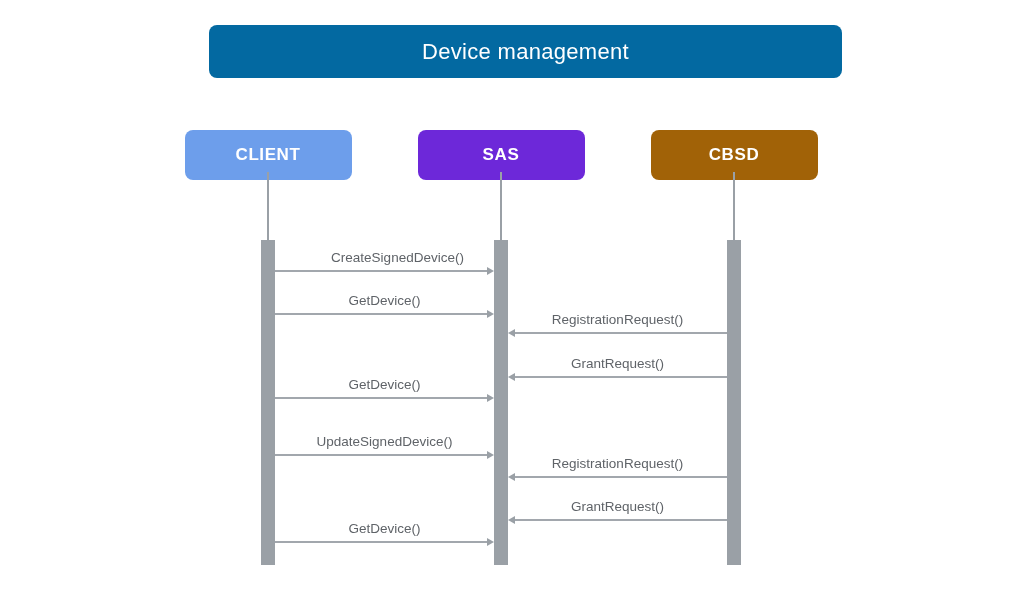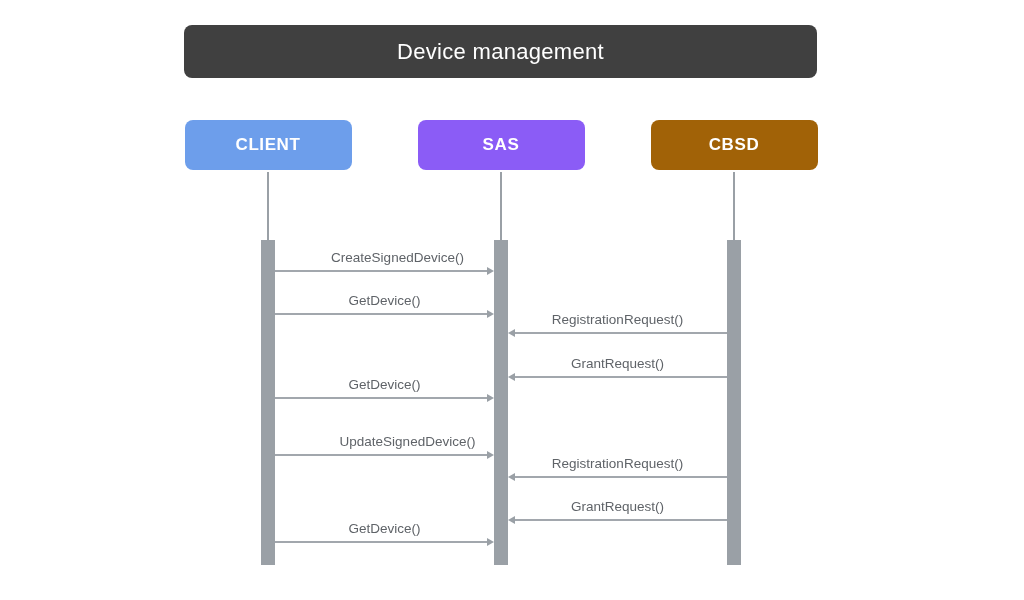--- a/index.html
+++ b/index.html
@@ -6,21 +6,21 @@
   .canvas {
     position:relative; width:1024px; height:600px; background:#ffffff;
     font-family:"Liberation Sans", sans-serif; overflow:hidden;
   }
   .title-bar {
     position:absolute; left:184px; top:25px; width:633px; height:53px;
     border-radius:8px; display:flex; align-items:center; justify-content:center;
   }
   .title-text { color:#ffffff; font-size:22px; letter-spacing:0.3px; }
   .actor-box {
-    position:absolute; top:120px; width:167px; height:50px; border-radius:8px;
+    position:absolute; top:130px; width:167px; height:50px; border-radius:8px;
     display:flex; align-items:center; justify-content:center;
   }
   .actor-label { color:#ffffff; font-size:17px; font-weight:bold; letter-spacing:0.6px; }
   .lifeline { position:absolute; top:172px; width:2px; height:68px; }
   .activation { position:absolute; width:14px; }
   .msg-line { position:absolute; height:2px; }
   .msg-label {
     position:absolute; height:18px; line-height:18px; font-size:13.5px;
     text-align:center; white-space:nowrap;
   }
@@ -30,30 +30,30 @@
   }
   .arrow-left {
     position:absolute; width:0; height:0;
     border-top:4px solid transparent; border-bottom:4px solid transparent;
   }
 </style>
 </head>
 <body>
 
 <div class="canvas">
-  <div class="title-bar" id="title-bar" style="background: #404040;">
+  <div class="title-bar" id="title-bar" style="background: #0369a1; margin-left: 25px;">
     <span class="title-text">Device management</span>
   </div>
   <div id="actors-layer">
       <div class="actor-box" style="left: 184.5px; background: rgb(109, 158, 235);">
         <span class="actor-label">CLIENT</span>
       </div>
       <div class="lifeline" style="left: 267px; background: rgb(154, 160, 166);"></div>
       <div class="activation" style="left: 261px; top: 240px; height: 325px; background: rgb(154, 160, 166);"></div>
-      <div class="actor-box" style="left: 417.5px; background: #8b5cf6;">
+      <div class="actor-box" style="left: 417.5px; background: #6d28d9;">
         <span class="actor-label">SAS</span>
       </div>
       <div class="lifeline" style="left: 500px; background: rgb(154, 160, 166);"></div>
       <div class="activation" style="left: 494px; top: 240px; height: 325px; background: rgb(154, 160, 166);"></div>
       <div class="actor-box" style="left: 650.5px; background: #a16207;">
         <span class="actor-label">CBSD</span>
       </div>
       <div class="lifeline" style="left: 733px; background: rgb(154, 160, 166);"></div>
       <div class="activation" style="left: 727px; top: 240px; height: 325px; background: rgb(154, 160, 166);"></div>
     </div>
@@ -66,21 +66,21 @@
       <div class="arrow-right" style="top: 310px; left: 487px; border-left: 7px solid rgb(154, 160, 166);"></div>
       <div class="msg-label" style="left: 508px; width: 219px; top: 311px; color: rgb(95, 99, 104);">RegistrationRequest()</div>
       <div class="msg-line" style="left: 514px; width: 213px; top: 332px; background: rgb(162, 167, 173);"></div>
       <div class="arrow-left" style="top: 329px; left: 508px; border-right: 7px solid rgb(154, 160, 166);"></div>
       <div class="msg-label" style="left: 508px; width: 219px; top: 355px; color: rgb(95, 99, 104);">GrantRequest()</div>
       <div class="msg-line" style="left: 514px; width: 213px; top: 376px; background: rgb(162, 167, 173);"></div>
       <div class="arrow-left" style="top: 373px; left: 508px; border-right: 7px solid rgb(154, 160, 166);"></div>
       <div class="msg-label" style="left: 275px; width: 219px; top: 376px; color: rgb(95, 99, 104);">GetDevice()</div>
       <div class="msg-line" style="left: 275px; width: 213px; top: 397px; background: rgb(162, 167, 173);"></div>
       <div class="arrow-right" style="top: 394px; left: 487px; border-left: 7px solid rgb(154, 160, 166);"></div>
-      <div class="msg-label" style="left: 275px; width: 219px; top: 433px; color: rgb(95, 99, 104); padding-left: 23px;">UpdateSignedDevice()</div>
+      <div class="msg-label" style="left: 275px; width: 219px; top: 433px; color: rgb(95, 99, 104);">UpdateSignedDevice()</div>
       <div class="msg-line" style="left: 275px; width: 213px; top: 454px; background: rgb(162, 167, 173);"></div>
       <div class="arrow-right" style="top: 451px; left: 487px; border-left: 7px solid rgb(154, 160, 166);"></div>
       <div class="msg-label" style="left: 508px; width: 219px; top: 455px; color: rgb(95, 99, 104);">RegistrationRequest()</div>
       <div class="msg-line" style="left: 514px; width: 213px; top: 476px; background: rgb(162, 167, 173);"></div>
       <div class="arrow-left" style="top: 473px; left: 508px; border-right: 7px solid rgb(154, 160, 166);"></div>
       <div class="msg-label" style="left: 508px; width: 219px; top: 498px; color: rgb(95, 99, 104);">GrantRequest()</div>
       <div class="msg-line" style="left: 514px; width: 213px; top: 519px; background: rgb(162, 167, 173);"></div>
       <div class="arrow-left" style="top: 516px; left: 508px; border-right: 7px solid rgb(154, 160, 166);"></div>
       <div class="msg-label" style="left: 275px; width: 219px; top: 520px; color: rgb(95, 99, 104);">GetDevice()</div>
       <div class="msg-line" style="left: 275px; width: 213px; top: 541px; background: rgb(162, 167, 173);"></div>

